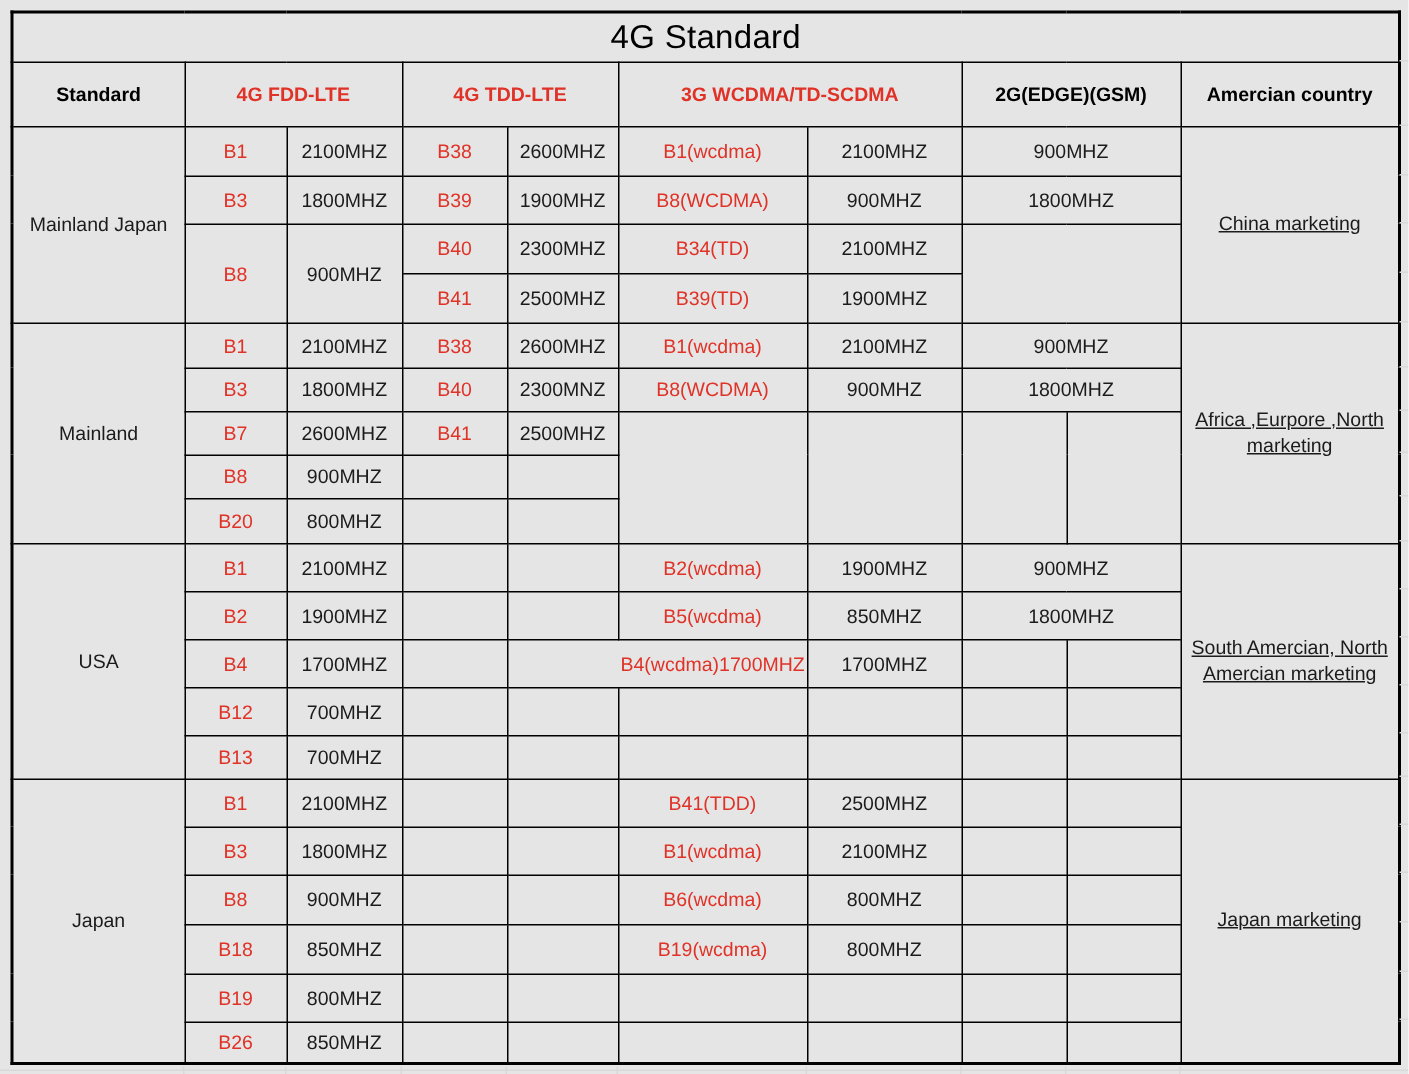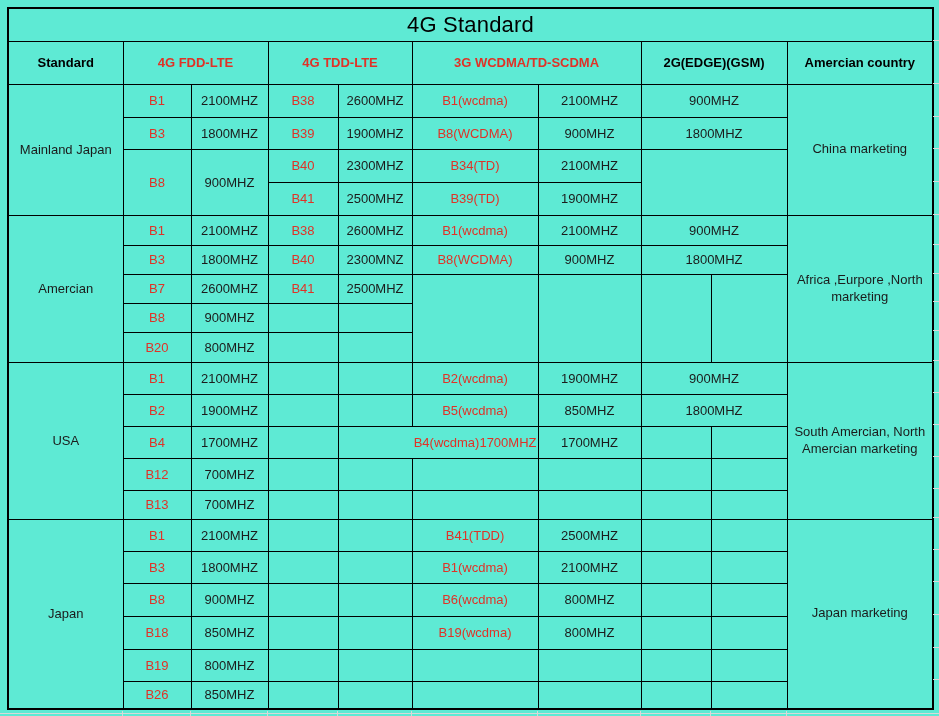--- a/index.html
+++ b/index.html
@@ -1,23 +1,23 @@
 <!DOCTYPE html>
 <html style="--red: #e03227;"><head>
 <meta charset="utf-8">
 <style>
   html,body{margin:0;padding:0;background:#fff;}
   body{width:939px;height:716px;font-family:"Liberation Sans",sans-serif;}
-  .canvas{position:relative;width:939px;height:716px;background:#5eead4;overflow:hidden;}
+  .canvas{position:relative;width:939px;height:716px;background:#e5e5e5;overflow:hidden;}
   table.std{border-collapse:collapse;table-layout:fixed;position:absolute;left:7px;top:7px;width:925px;border:2px solid #000;}
   td{border:1px solid #000;text-align:center;vertical-align:middle;padding:0;font-size:13px;color:#1b1b1b;overflow:hidden;}
   .title-cell{font-size:22px;color:#000;letter-spacing:.2px;}
   .hdr{font-weight:bold;font-size:13px;color:#000;}
   .red{color:var(--red,#e03227);}
-  .country-cell{font-size:13px;line-height:1.3;padding:0 5px;}
+  .country-cell{font-size:13px;line-height:1.3;padding:0 5px;text-decoration:underline;}
   .ovf{text-align:right;white-space:nowrap;padding-right:1px;}
   .stub{position:absolute;background:#d9d9d9;}
 </style>
 </head>
 <body>
 
 <div class="canvas">
   <table class="std">
     <colgroup>
       <col style="width:115px">
@@ -76,21 +76,21 @@
       <td colspan="2" rowspan="2"></td>
     </tr>
     <tr style="height:33px">
       <td class="red">B41</td>
       <td>2500MHZ</td>
       <td class="red">B39(TD)</td>
       <td>1900MHZ</td>
     </tr>
 
     <tr style="height:30px">
-      <td rowspan="5">Amercian</td>
+      <td rowspan="5">Mainland</td>
       <td class="red">B1</td>
       <td>2100MHZ</td>
       <td class="red">B38</td>
       <td>2600MHZ</td>
       <td class="red">B1(wcdma)</td>
       <td>2100MHZ</td>
       <td colspan="2">900MHZ</td>
       <td rowspan="5" class="country-cell">Africa ,Eurpore ,North marketing</td>
     </tr>
     <tr style="height:29px">

